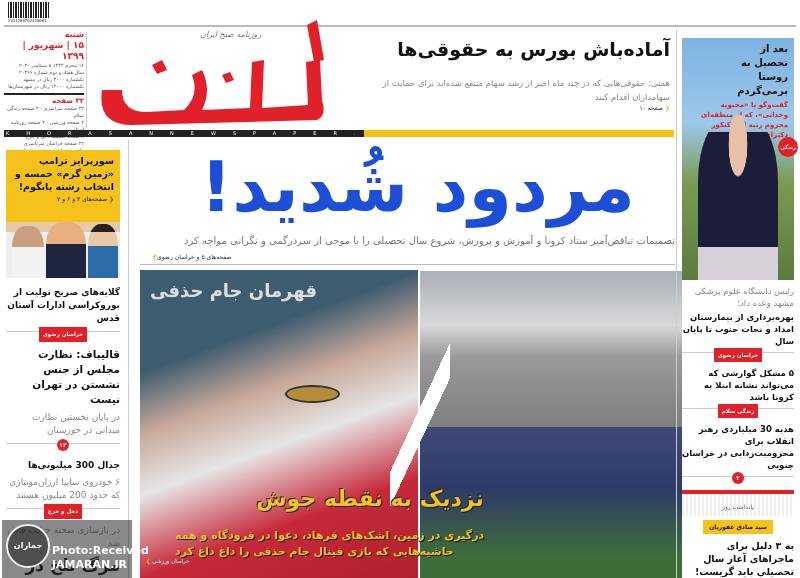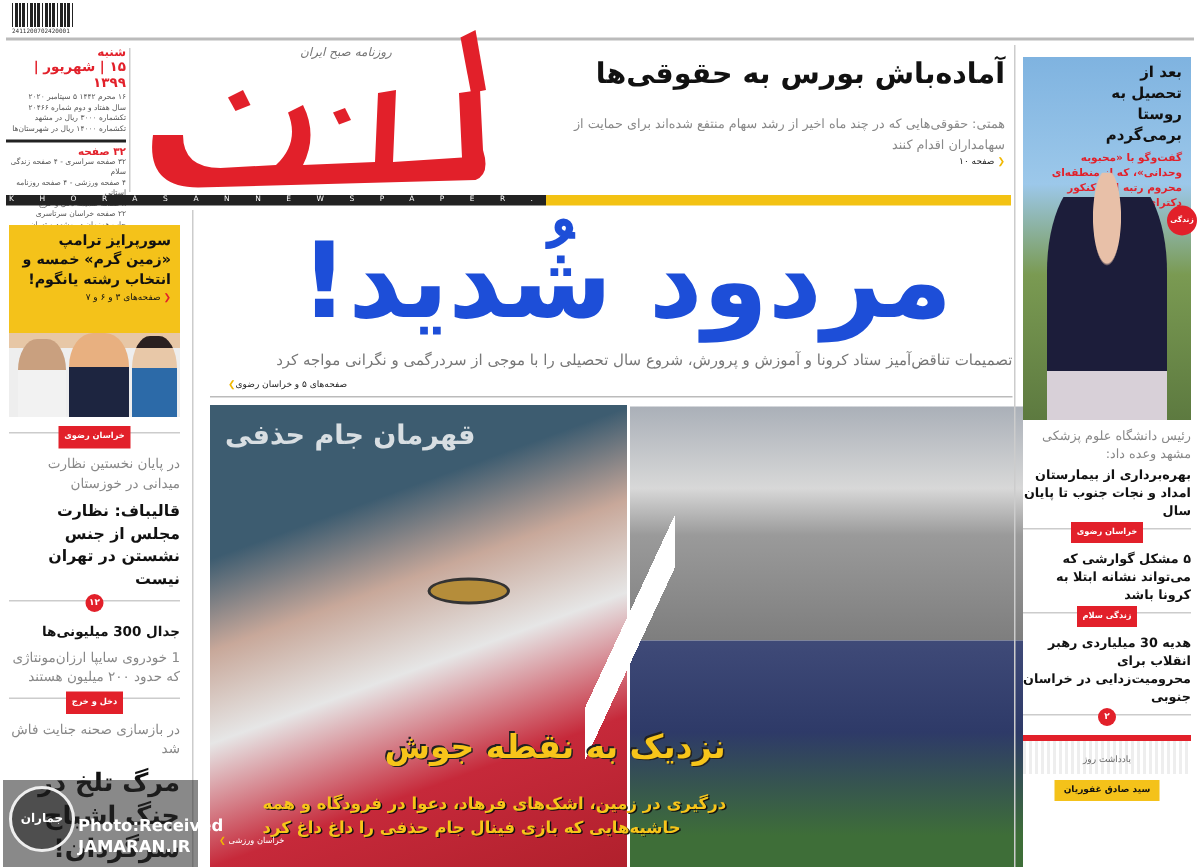--- a/index.html
+++ b/index.html
@@ -128,26 +128,27 @@
   <h3>سورپرایز ترامپ «زمین گرم» خمسه و انتخاب رشته یانگوم!</h3>
   <div class="ref"><span class="chev">❮ </span><span>صفحه‌های ۳ و ۶ و ۷</span></div>
 </div>
 <div class="abs promo-photo">
   <div class="person" style="left:6px;top:14px;width:32px;height:52px;background:linear-gradient(180deg,#c9a07f 0,#c9a07f 40%,#f2f2f2 40%);"></div>
   <div class="person" style="left:40px;top:10px;width:40px;height:56px;background:linear-gradient(180deg,#e8b080 0,#e8b080 40%,#1d2540 40%);"></div>
   <div class="person" style="left:82px;top:12px;width:30px;height:54px;background:linear-gradient(180deg,#2a2020 0,#2a2020 15%,#e8c8a8 15%,#e8c8a8 40%,#2c6aa8 40%);"></div>
 </div>
 
 <div class="abs leftitems rtl">
+  <div class="item bold">گلایه‌های صریح تولیت از بوروکراسی ادارات آستان قدس</div>
   <div class="tagrow"><span class="tag">خراسان رضوی</span></div>
+  <div class="item bold" style="font-size:10.5px;line-height:15px">قالیباف: نظارت مجلس از جنس نشستن در تهران نیست</div>
   <div class="item grey">در پایان نخستین نظارت میدانی در خوزستان</div>
-  <div class="item bold" style="font-size:10.5px;line-height:15px">قالیباف: نظارت مجلس از جنس نشستن در تهران نیست</div>
   <div class="tagrow"><span class="numdot" style="position:relative;top:-6px">۱۲</span></div>
   <div class="item bold">جدال 300 میلیونی‌ها</div>
-  <div class="item grey">1 خودروی سایپا ارزان‌مونتاژی که حدود ۲۰۰ میلیون هستند</div>
+  <div class="item grey">۶ خودروی سایپا ارزان‌مونتاژی که حدود 200 میلیون هستند</div>
   <div class="tagrow"><span class="tag">دخل و خرج</span></div>
   <div class="item grey">در بازسازی صحنه جنایت فاش شد</div>
   <div class="item big">مرگ تلخ در جنگ اشباح سرگردان!</div>
 </div>
 
 <div class="abs photo-main">
   <div style="position:absolute;left:10px;top:10px;color:#fff;font-size:18px;font-weight:bold;opacity:.8;direction:rtl">قهرمان جام حذفی</div>
 </div>
 <div class="abs trophy"></div>
 <div class="abs photo-right"></div>
@@ -169,20 +170,21 @@
 <div class="abs rightitems rtl">
   <div class="item grey">رئیس دانشگاه علوم پزشکی مشهد وعده داد:</div>
   <div class="item bold">بهره‌برداری از بیمارستان امداد و نجات جنوب تا پایان سال</div>
   <div class="tagrow"><span class="tag">خراسان رضوی</span></div>
   <div class="item bold">۵ مشکل گوارشی که می‌تواند نشانه ابتلا به کرونا باشد</div>
   <div class="tagrow"><span class="tag">زندگی سلام</span></div>
   <div class="item bold">هدیه 30 میلیاردی رهبر انقلاب برای محرومیت‌زدایی در خراسان جنوبی</div>
   <div class="tagrow"><span class="numdot" style="position:relative;top:-6px">۲</span></div>
   <div class="diary">یادداشت روز</div>
   <div style="text-align:center;margin:4px 0"><span class="ytag">سید صادق غفوریان</span></div>
+  <div class="item bold" style="font-size:9.5px;line-height:13px">به ۳ دلیل برای ماجراهای آغاز سال تحصیلی باید گریست!</div>
 
 </div>
 
 <div class="abs watermark"></div>
 <div class="abs wm-logo">جماران</div>
 <div class="abs wm-text">
   <div>Photo:Received</div>
   <div>JAMARAN.IR</div>
 </div>
 

